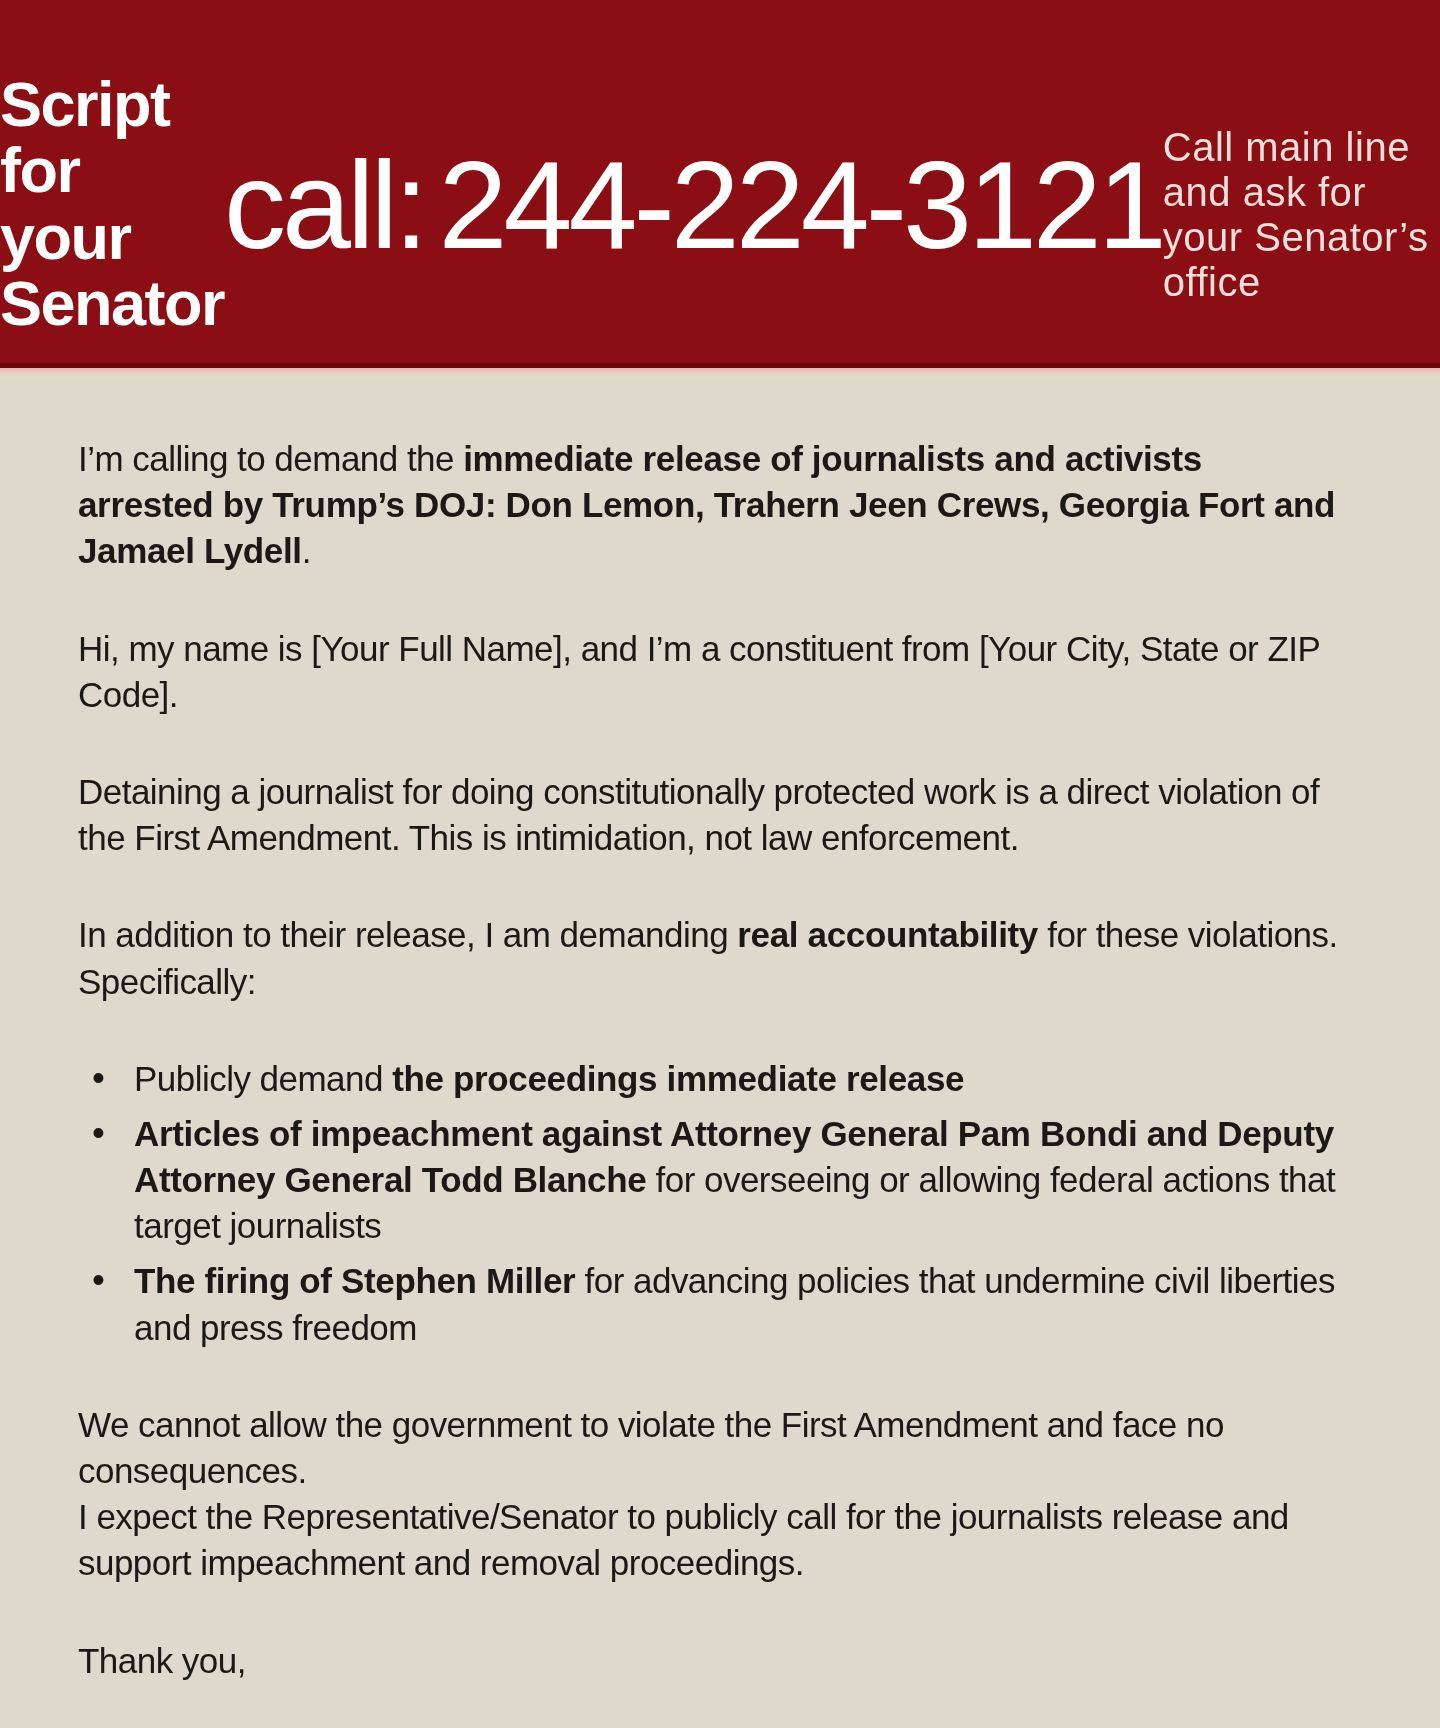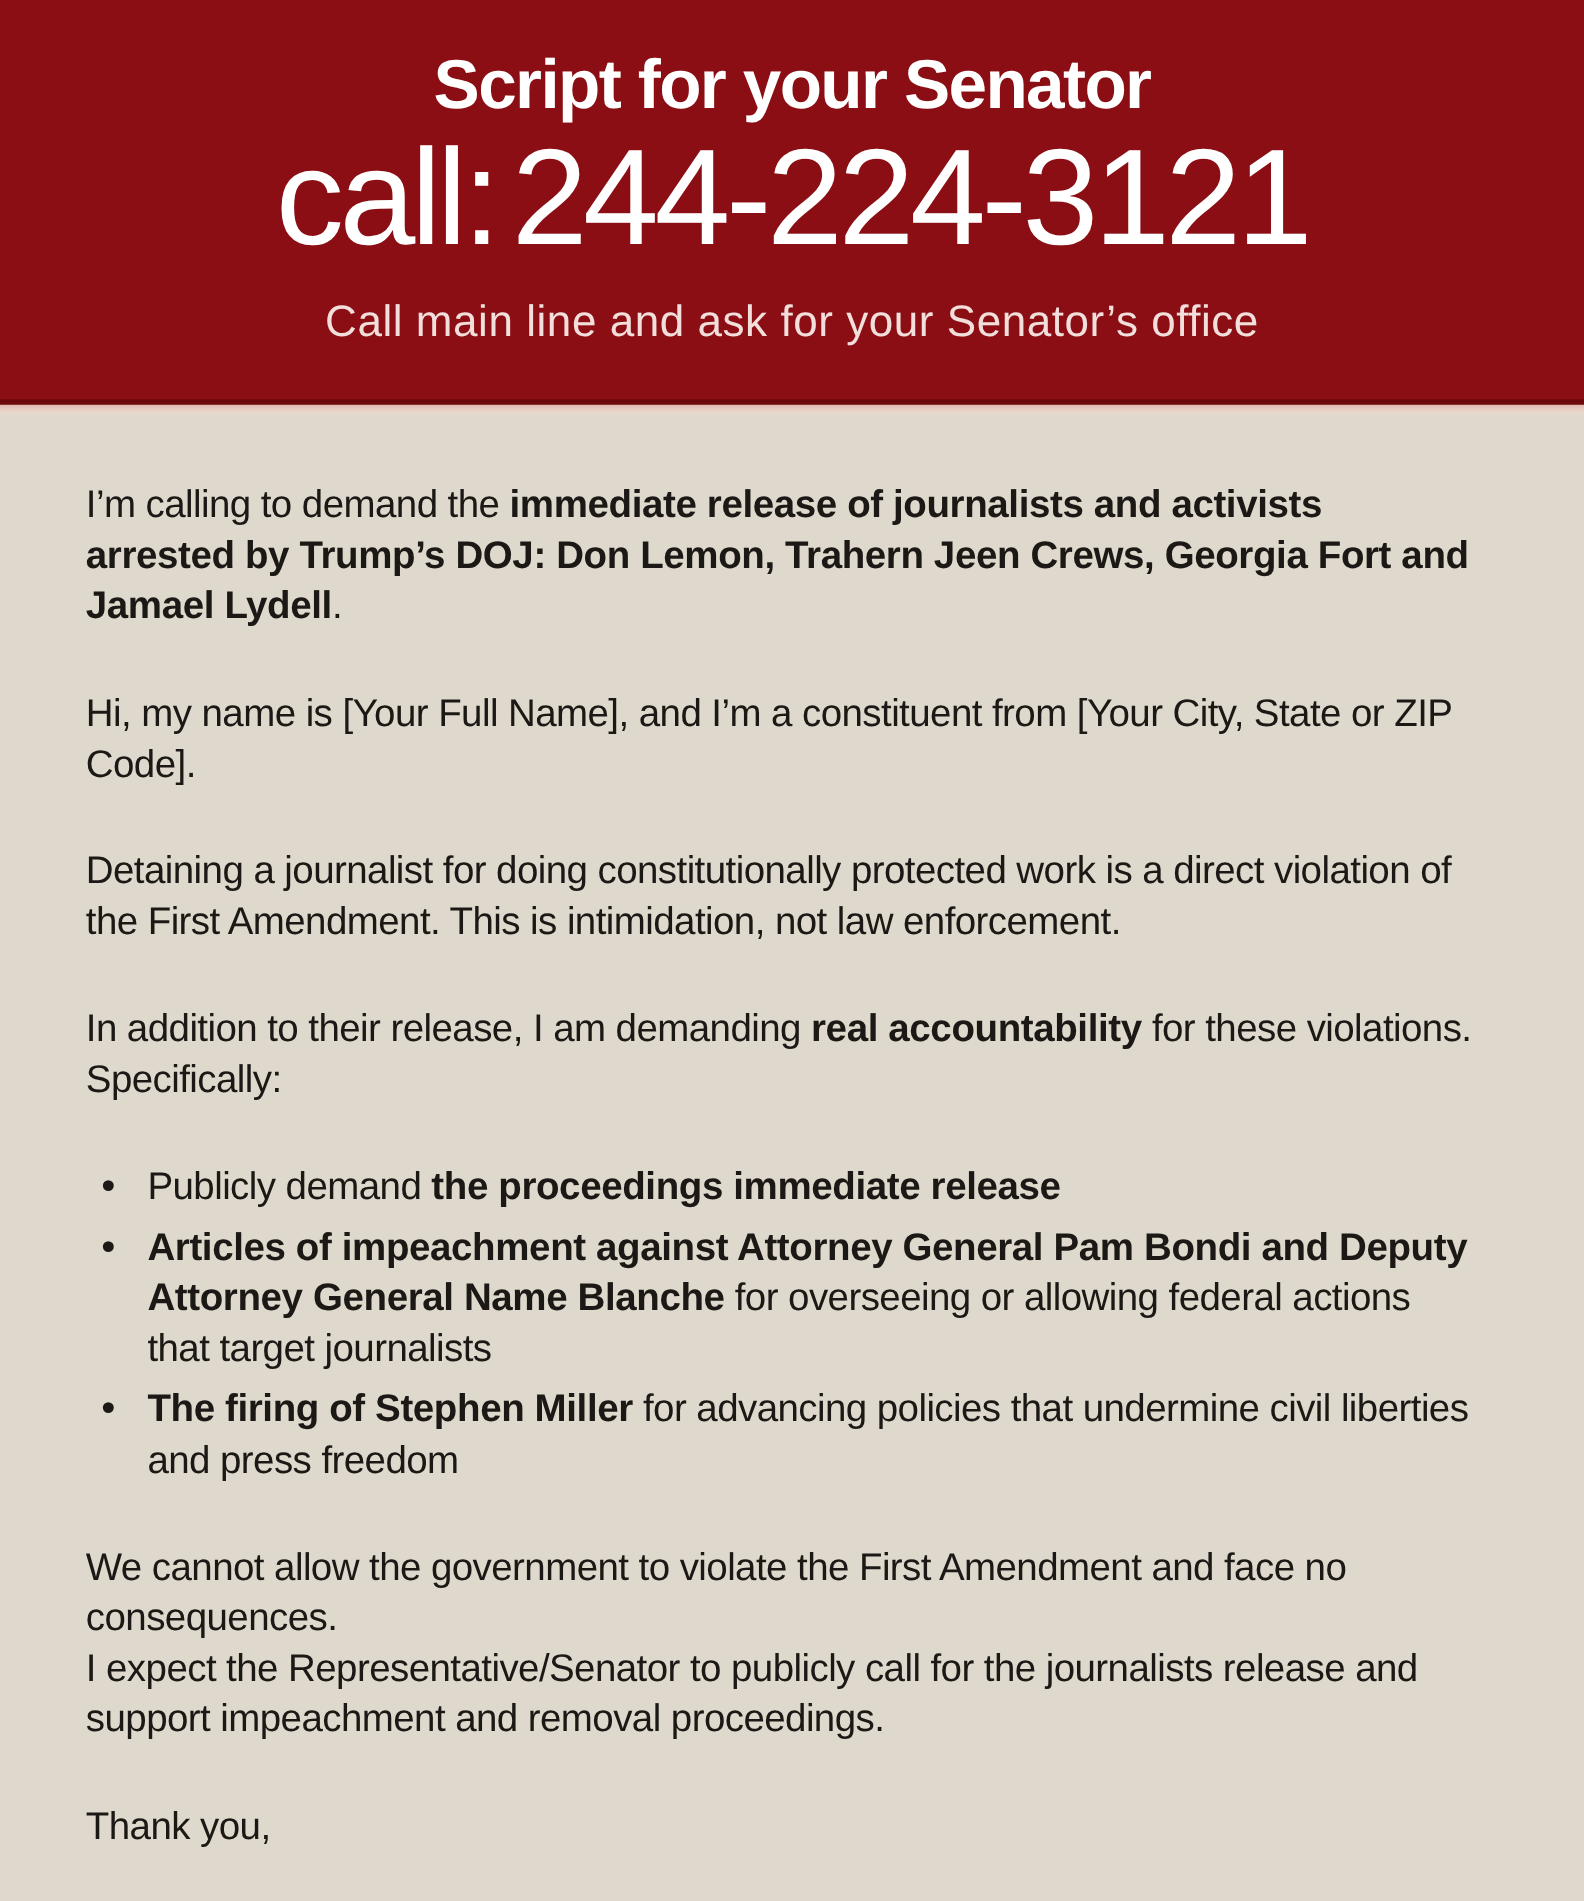--- a/index.html
+++ b/index.html
@@ -18,21 +18,20 @@
     overflow: hidden;
     background: var(--body-bg);
     font-family: "Liberation Sans", sans-serif;
     color: var(--body-text);
   }
   .header {
     height: 368px;
     background: var(--header-bg);
     color: var(--header-text);
     display: flex;
-    flex-direction: column;
     align-items: center;
     justify-content: flex-start;
     padding-top: 44px;
     border-bottom: 5px solid var(--header-edge);
   }
   .page-title {
     font-size: 63px;
     font-weight: 700;
     letter-spacing: -1.5px;
     line-height: 1.05;
@@ -102,21 +101,21 @@
   <div class="header-divider"></div>
 
   <main class="script-body">
     <div>
         <p class="para"><span>I’m calling to demand the </span><span class="b">immediate release of journalists and activists arrested by Trump’s DOJ: Don Lemon, Trahern Jeen Crews, Georgia Fort and Jamael Lydell</span><span>.</span></p>
         <p class="para"><span>Hi, my name is [Your Full Name], and I’m a constituent from [Your City, State or ZIP Code].</span></p>
         <p class="para"><span>Detaining a journalist for doing constitutionally protected work is a direct violation of the First Amendment. This is intimidation, not law enforcement.</span></p>
         <p class="para"><span>In addition to their release, I am demanding </span><span class="b">real accountability</span><span> for these violations. Specifically:</span></p>
         <ul class="bullets">
           <li><span>Publicly demand </span><span class="b">the proceedings immediate release</span></li>
-          <li><span class="b">Articles of impeachment against Attorney General Pam Bondi and Deputy Attorney General Name Blanche</span><span> for overseeing or allowing federal actions that target journalists</span></li>
+          <li><span class="b">Articles of impeachment against Attorney General Pam Bondi and Deputy Attorney General Todd Blanche</span><span> for overseeing or allowing federal actions that target journalists</span></li>
           <li><span class="b">The firing of Stephen Miller</span><span> for advancing policies that undermine civil liberties and press freedom</span></li>
         </ul>
         <p class="para"><span>We cannot allow the government to violate the First Amendment and face no consequences.
 I expect the Representative/Senator to publicly call for the journalists release and support impeachment and removal proceedings.</span></p>
         <p class="para"><span>Thank you,</span></p>
       </div>
   </main>
 
 </div>
 

